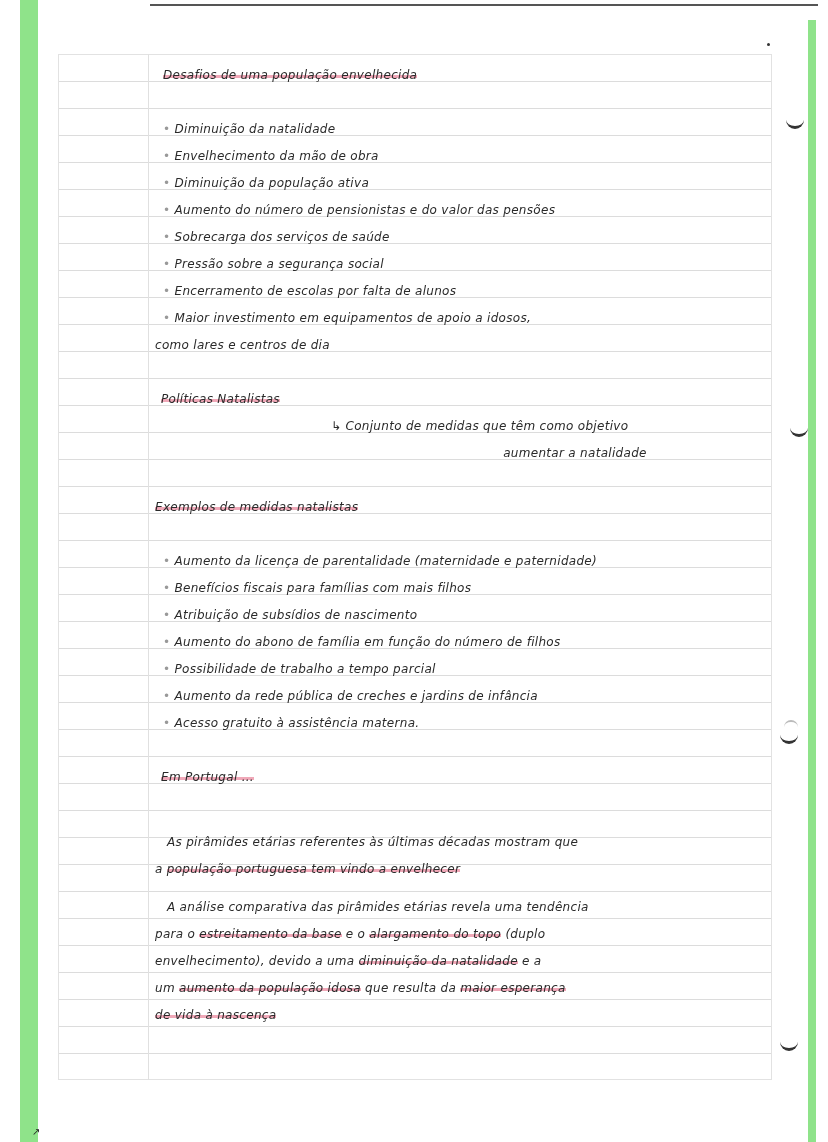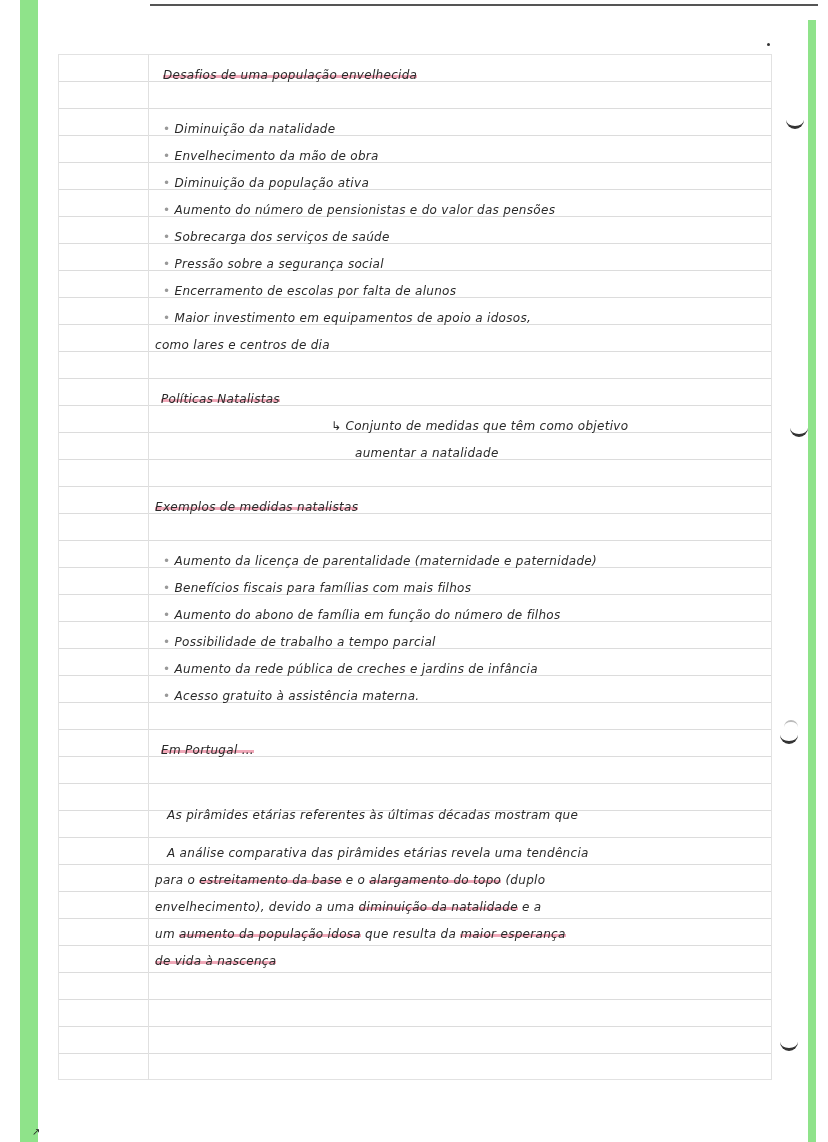--- a/index.html
+++ b/index.html
@@ -44,21 +44,21 @@
   .line { height: 27px; line-height: 27px; white-space: nowrap; }
   .heading span {
     background: linear-gradient(to bottom, transparent 52%, #f0a8b8 52%, #f0a8b8 72%, transparent 72%);
   }
   .hl {
     background: linear-gradient(to bottom, transparent 52%, #f0a8b8 52%, #f0a8b8 72%, transparent 72%);
   }
   .bullet::before { content: "• "; color: #999; }
   .indent1 { padding-left: 8px; }
   .arrow-line { padding-left: 176px; }
-  .def-cont { padding-left: 200px; }
+  .def-cont { padding-left: 200px; text-align: center; }
   .para-indent { padding-left: 12px; margin-top: 11px; }
   .hole {
     position: absolute; width: 18px; height: 8px;
     border-bottom: 3px solid #333; border-radius: 0 0 12px 12px;
   }
   .hole-light {
     position: absolute; width: 14px; height: 8px;
     border-top: 2px solid #bbb; border-radius: 12px 12px 0 0;
   }
   .dot { position: absolute; width: 3px; height: 3px; background: #333; border-radius: 50%; }
@@ -107,31 +107,35 @@
   </div>
   <div class="line def-cont">aumentar a natalidade</div>
   <div class="line"></div>
 
   <div class="line heading">
     <span>Exemplos de medidas natalistas</span>
   </div>
   <div class="line"></div>
   <div class="line bullet indent1">Aumento da licença de parentalidade (maternidade e paternidade)</div>
   <div class="line bullet indent1">Benefícios fiscais para famílias com mais filhos</div>
+  <div class="line bullet indent1">Atribuição de subsídios de nascimento</div>
   <div class="line bullet indent1">Aumento do abono de família em função do número de filhos</div>
   <div class="line bullet indent1">Possibilidade de trabalho a tempo parcial</div>
   <div class="line bullet indent1">Aumento da rede pública de creches e jardins de infância</div>
   <div class="line bullet indent1">Acesso gratuito à assistência materna.</div>
   <div class="line"></div>
 
   <div class="line heading" style="padding-left:6px;">
     <span>Em Portugal ...</span>
   </div>
   <div class="line"></div>
   <div class="line para-indent">As pirâmides etárias referentes às últimas décadas mostram que</div>
+  <div class="line">
+    <span>a </span><span class="hl">população portuguesa tem vindo a envelhecer</span>
+  </div>
   <div class="line para-indent">A análise comparativa das pirâmides etárias revela uma tendência</div>
   <div class="line">
     <span>para o </span><span class="hl">estreitamento da base</span><span> e o </span><span class="hl">alargamento do topo</span><span> (duplo</span>
   </div>
   <div class="line">
     <span>envelhecimento), devido a uma </span><span class="hl">diminuição da natalidade</span><span> e a</span>
   </div>
   <div class="line">
     <span>um </span><span class="hl">aumento da população idosa</span><span> que resulta da </span><span class="hl">maior esperança</span>
   </div>

